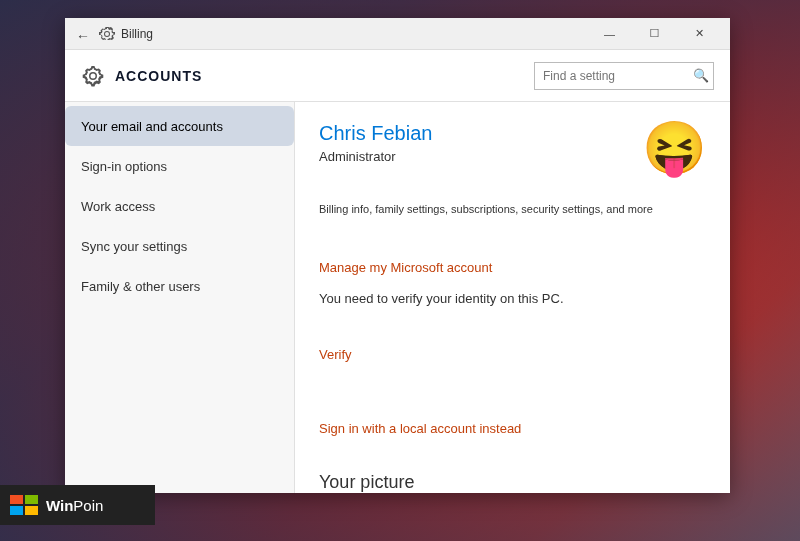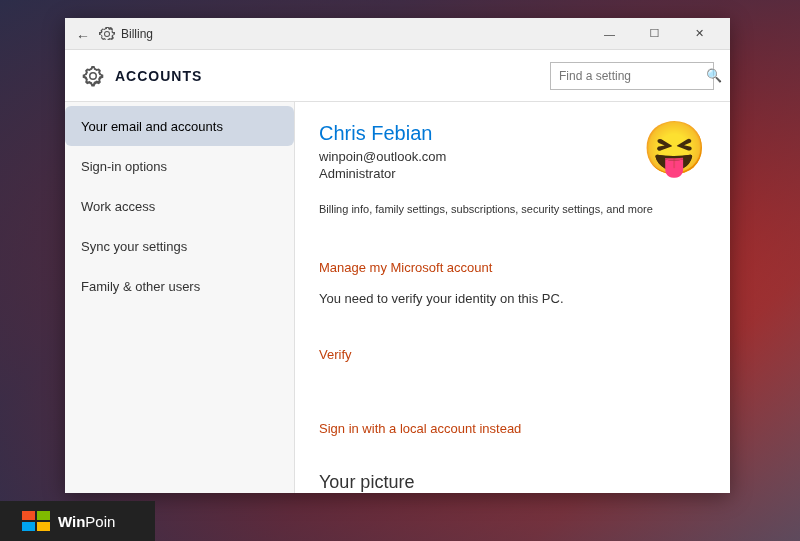--- a/index.html
+++ b/index.html
@@ -110,21 +110,21 @@
       letter-spacing: 1px;
       color: #0f172a;
       text-transform: uppercase;
       flex: 1;
     }
     .search-box {
       display: flex;
       align-items: center;
       border: 1px solid #bbb;
       height: 28px;
-      width: 164px;
+      width: 180px;
     }
     .search-input {
       border: none;
       outline: none;
       font-size: 12px;
       padding: 0 8px;
       width: 155px;
       height: 100%;
       background: #fff;
       color: #888;
@@ -276,29 +276,29 @@
       border-radius: 50% 50% 0 0;
       position: absolute;
       bottom: 0;
       left: 50%;
       transform: translateX(-50%);
     }
 
     
     .winpoin-bar {
       position: absolute;
-      bottom: 0;
+      bottom: 16px;
       left: 0;
       width: 155px;
       height: 40px;
       background: #222;
       z-index: 20;
       display: flex;
       align-items: center;
-      padding: 0 22px;
+      padding: 0 10px;
       gap: 8px;
     }
     .winpoin-logo {
       width: 28px;
       height: 20px;
       display: grid;
       grid-template-columns: 1fr 1fr;
       grid-template-rows: 1fr 1fr;
       gap: 2px;
     }
@@ -368,21 +368,20 @@
         <span>Family &amp; other users</span>
       </div>
     </div>
 
     <div class="content">
 
       
       <div class="user-section">
         <div class="user-info">
           <div class="user-name">Chris Febian</div>
-          <div class="user-email">winpoin@outlook.com</div>
           <div class="user-role">Administrator</div>
         </div>
         <div class="user-avatar">😝</div>
       </div>
 
       
       <div class="billing-text">Billing info, family settings, subscriptions, security settings, and more</div>
       <a class="link-blue">Manage my Microsoft account</a>
 
       

